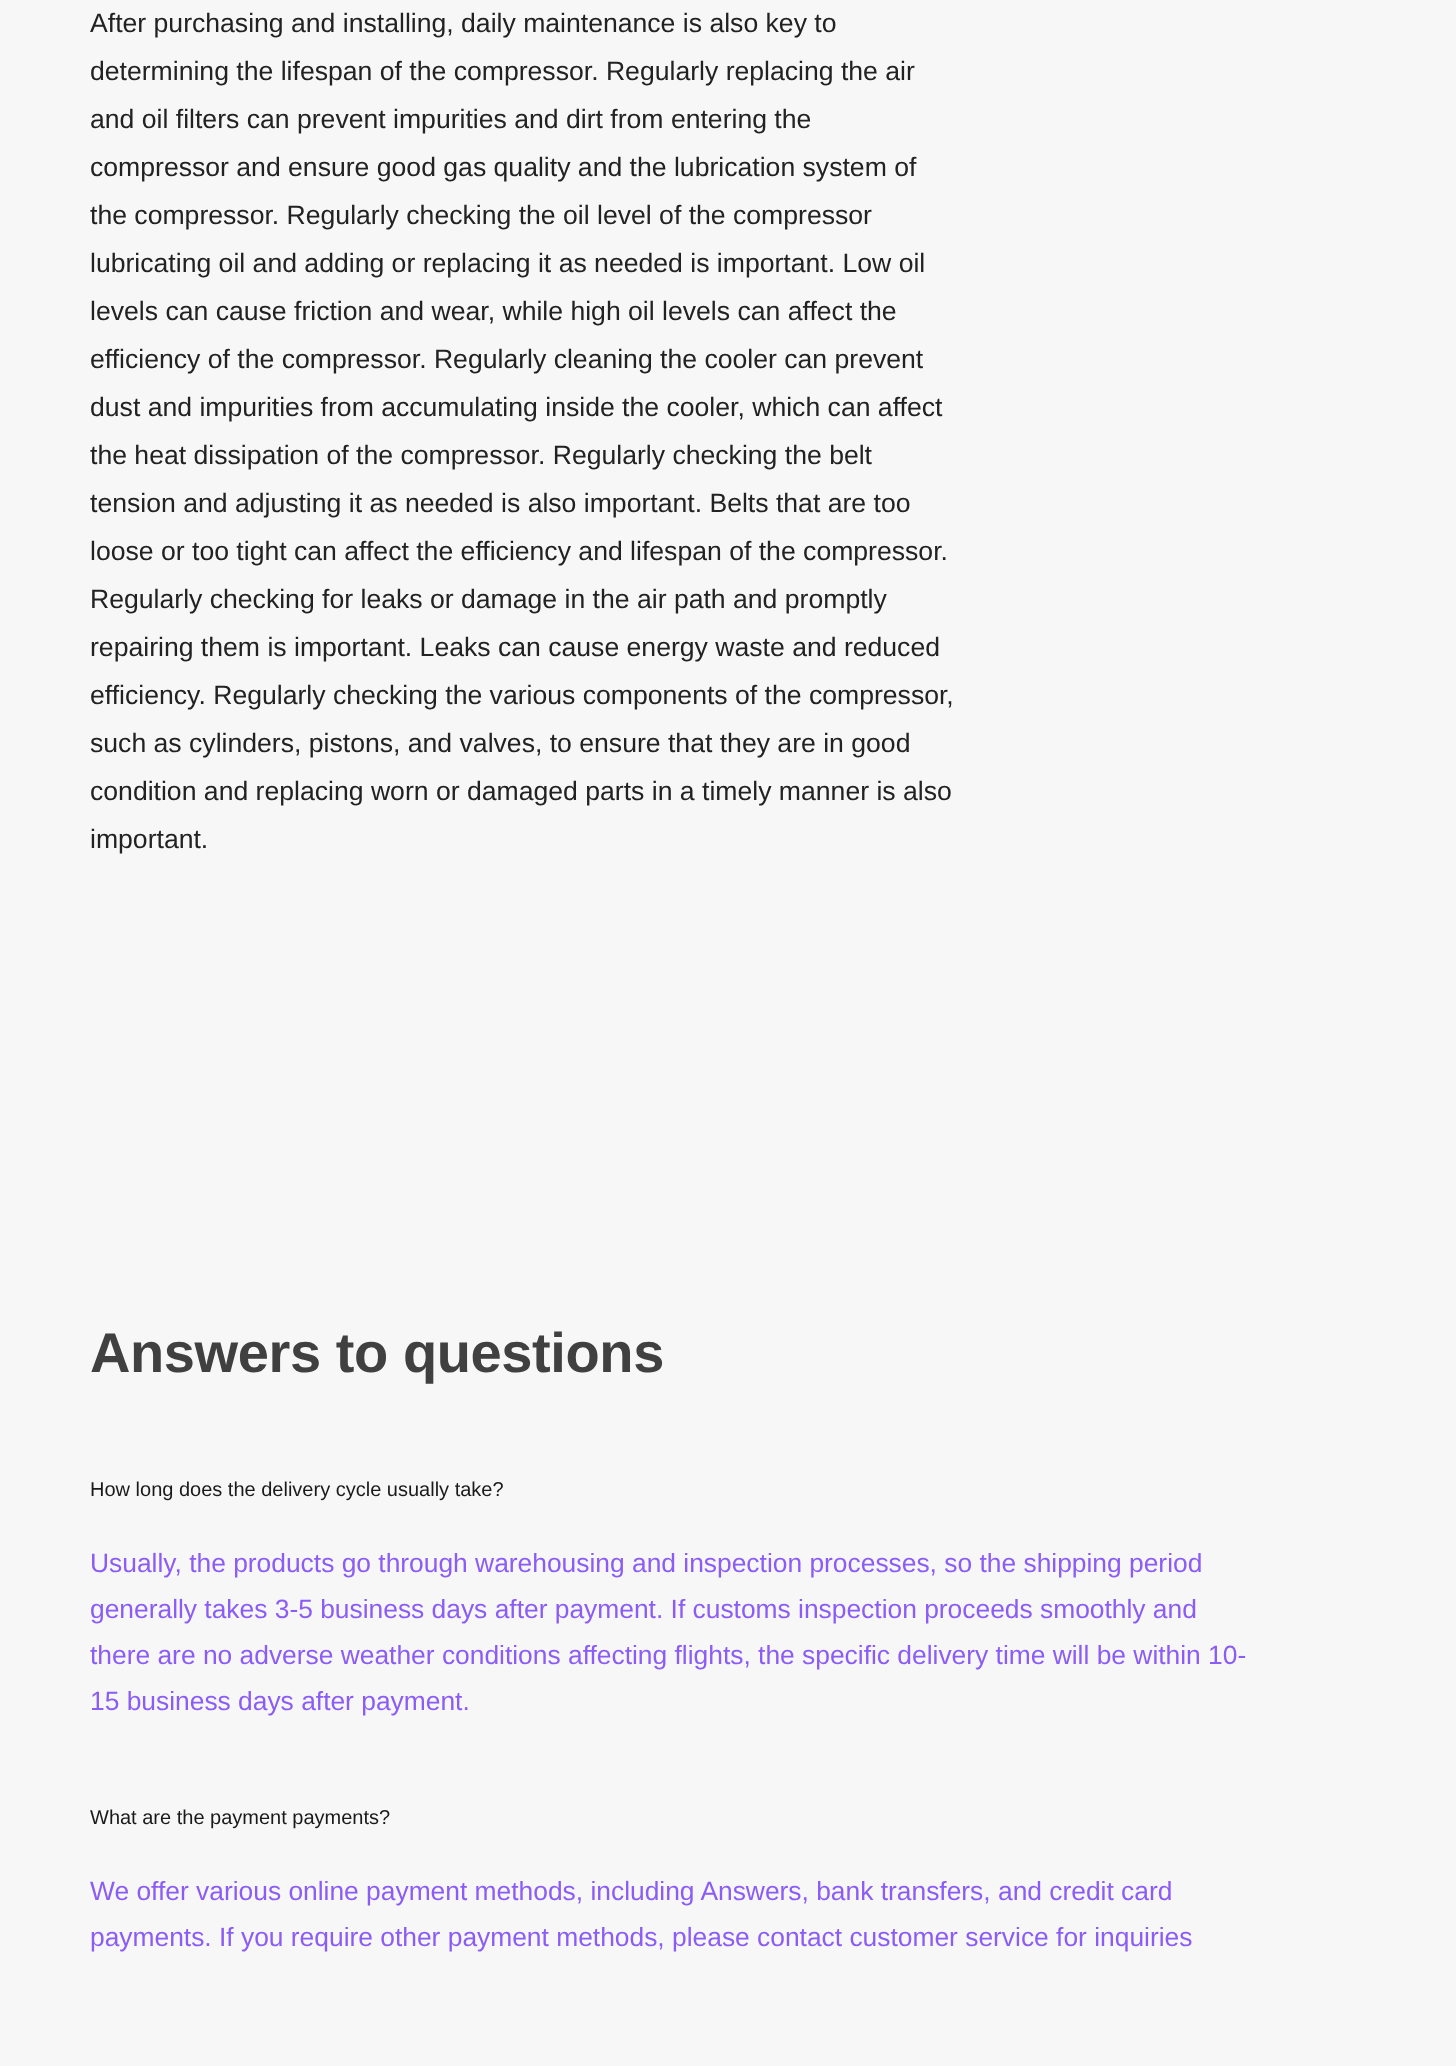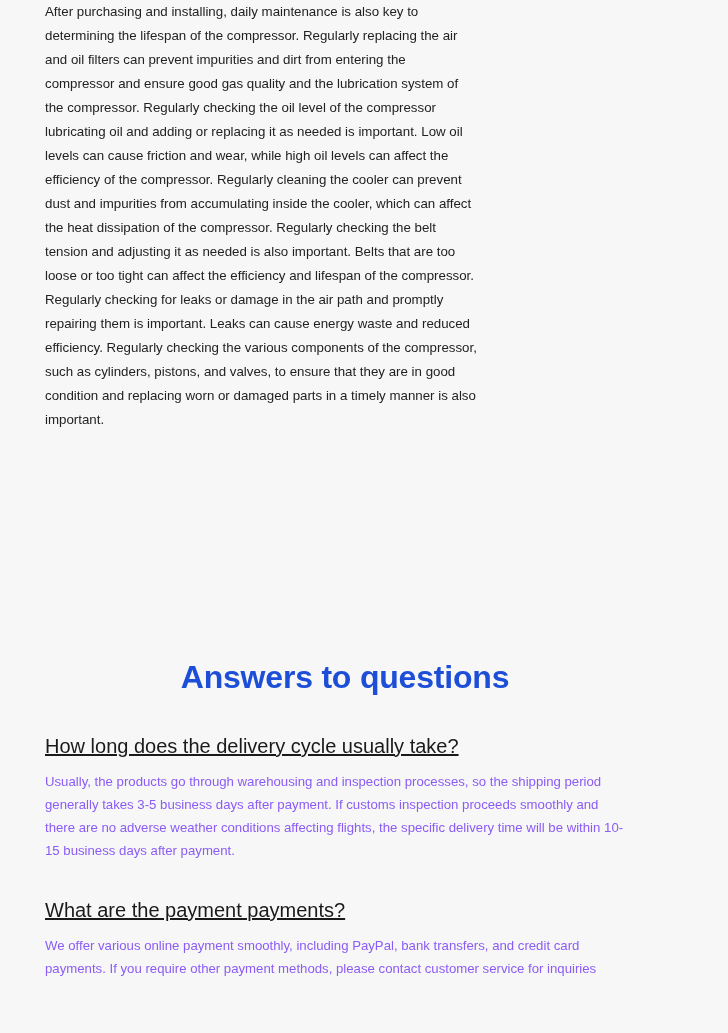--- a/index.html
+++ b/index.html
@@ -34,40 +34,38 @@
     text-align: left;
   }
   .faq-block {
     position: absolute;
     top: 660px;
     left: 45px;
     width: 600px;
   }
   .faq-heading {
     margin: 0;
-    font-size: 32px;
+    font-size: 28px;
     line-height: 34px;
     font-weight: bold;
-    color: #1d4ed8;
+    color: #404040;
     letter-spacing: -0.2px;
-    text-align: center;
   }
   .qa-item {
     margin-top: 38px;
   }
   .qa-item:first-of-type {
     margin-top: 42px;
   }
   .qa-question {
     margin: 0 0 14px 0;
-    font-size: 20px;
+    font-size: 10px;
     line-height: 20px;
     font-weight: normal;
     color: #1a1a1a;
-    text-decoration: underline;
   }
   .qa-answer {
     margin: 0;
     font-size: 13.2px;
     line-height: 23px;
     color: #8b5cf6;
     width: 585px;
   }
 </style>
 </head>
@@ -82,17 +80,17 @@
   <section class="faq-block">
     <h2 class="faq-heading">Answers to questions</h2>
 
     <div class="qa-item">
       <h3 class="qa-question">How long does the delivery cycle usually take?</h3>
       <p class="qa-answer">Usually, the products go through warehousing and inspection processes, so the shipping period generally takes 3-5 business days after payment. If customs inspection proceeds smoothly and there are no adverse weather conditions affecting flights, the specific delivery time will be within 10-15 business days after payment.</p>
     </div>
 
     <div class="qa-item">
       <h3 class="qa-question">What are the payment payments?</h3>
-      <p class="qa-answer">We offer various online payment smoothly, including PayPal, bank transfers, and credit card payments. If you require other payment methods, please contact customer service for inquiries</p>
+      <p class="qa-answer">We offer various online payment methods, including Answers, bank transfers, and credit card payments. If you require other payment methods, please contact customer service for inquiries</p>
     </div>
   </section>
 
 </div>
 
 </body></html>

